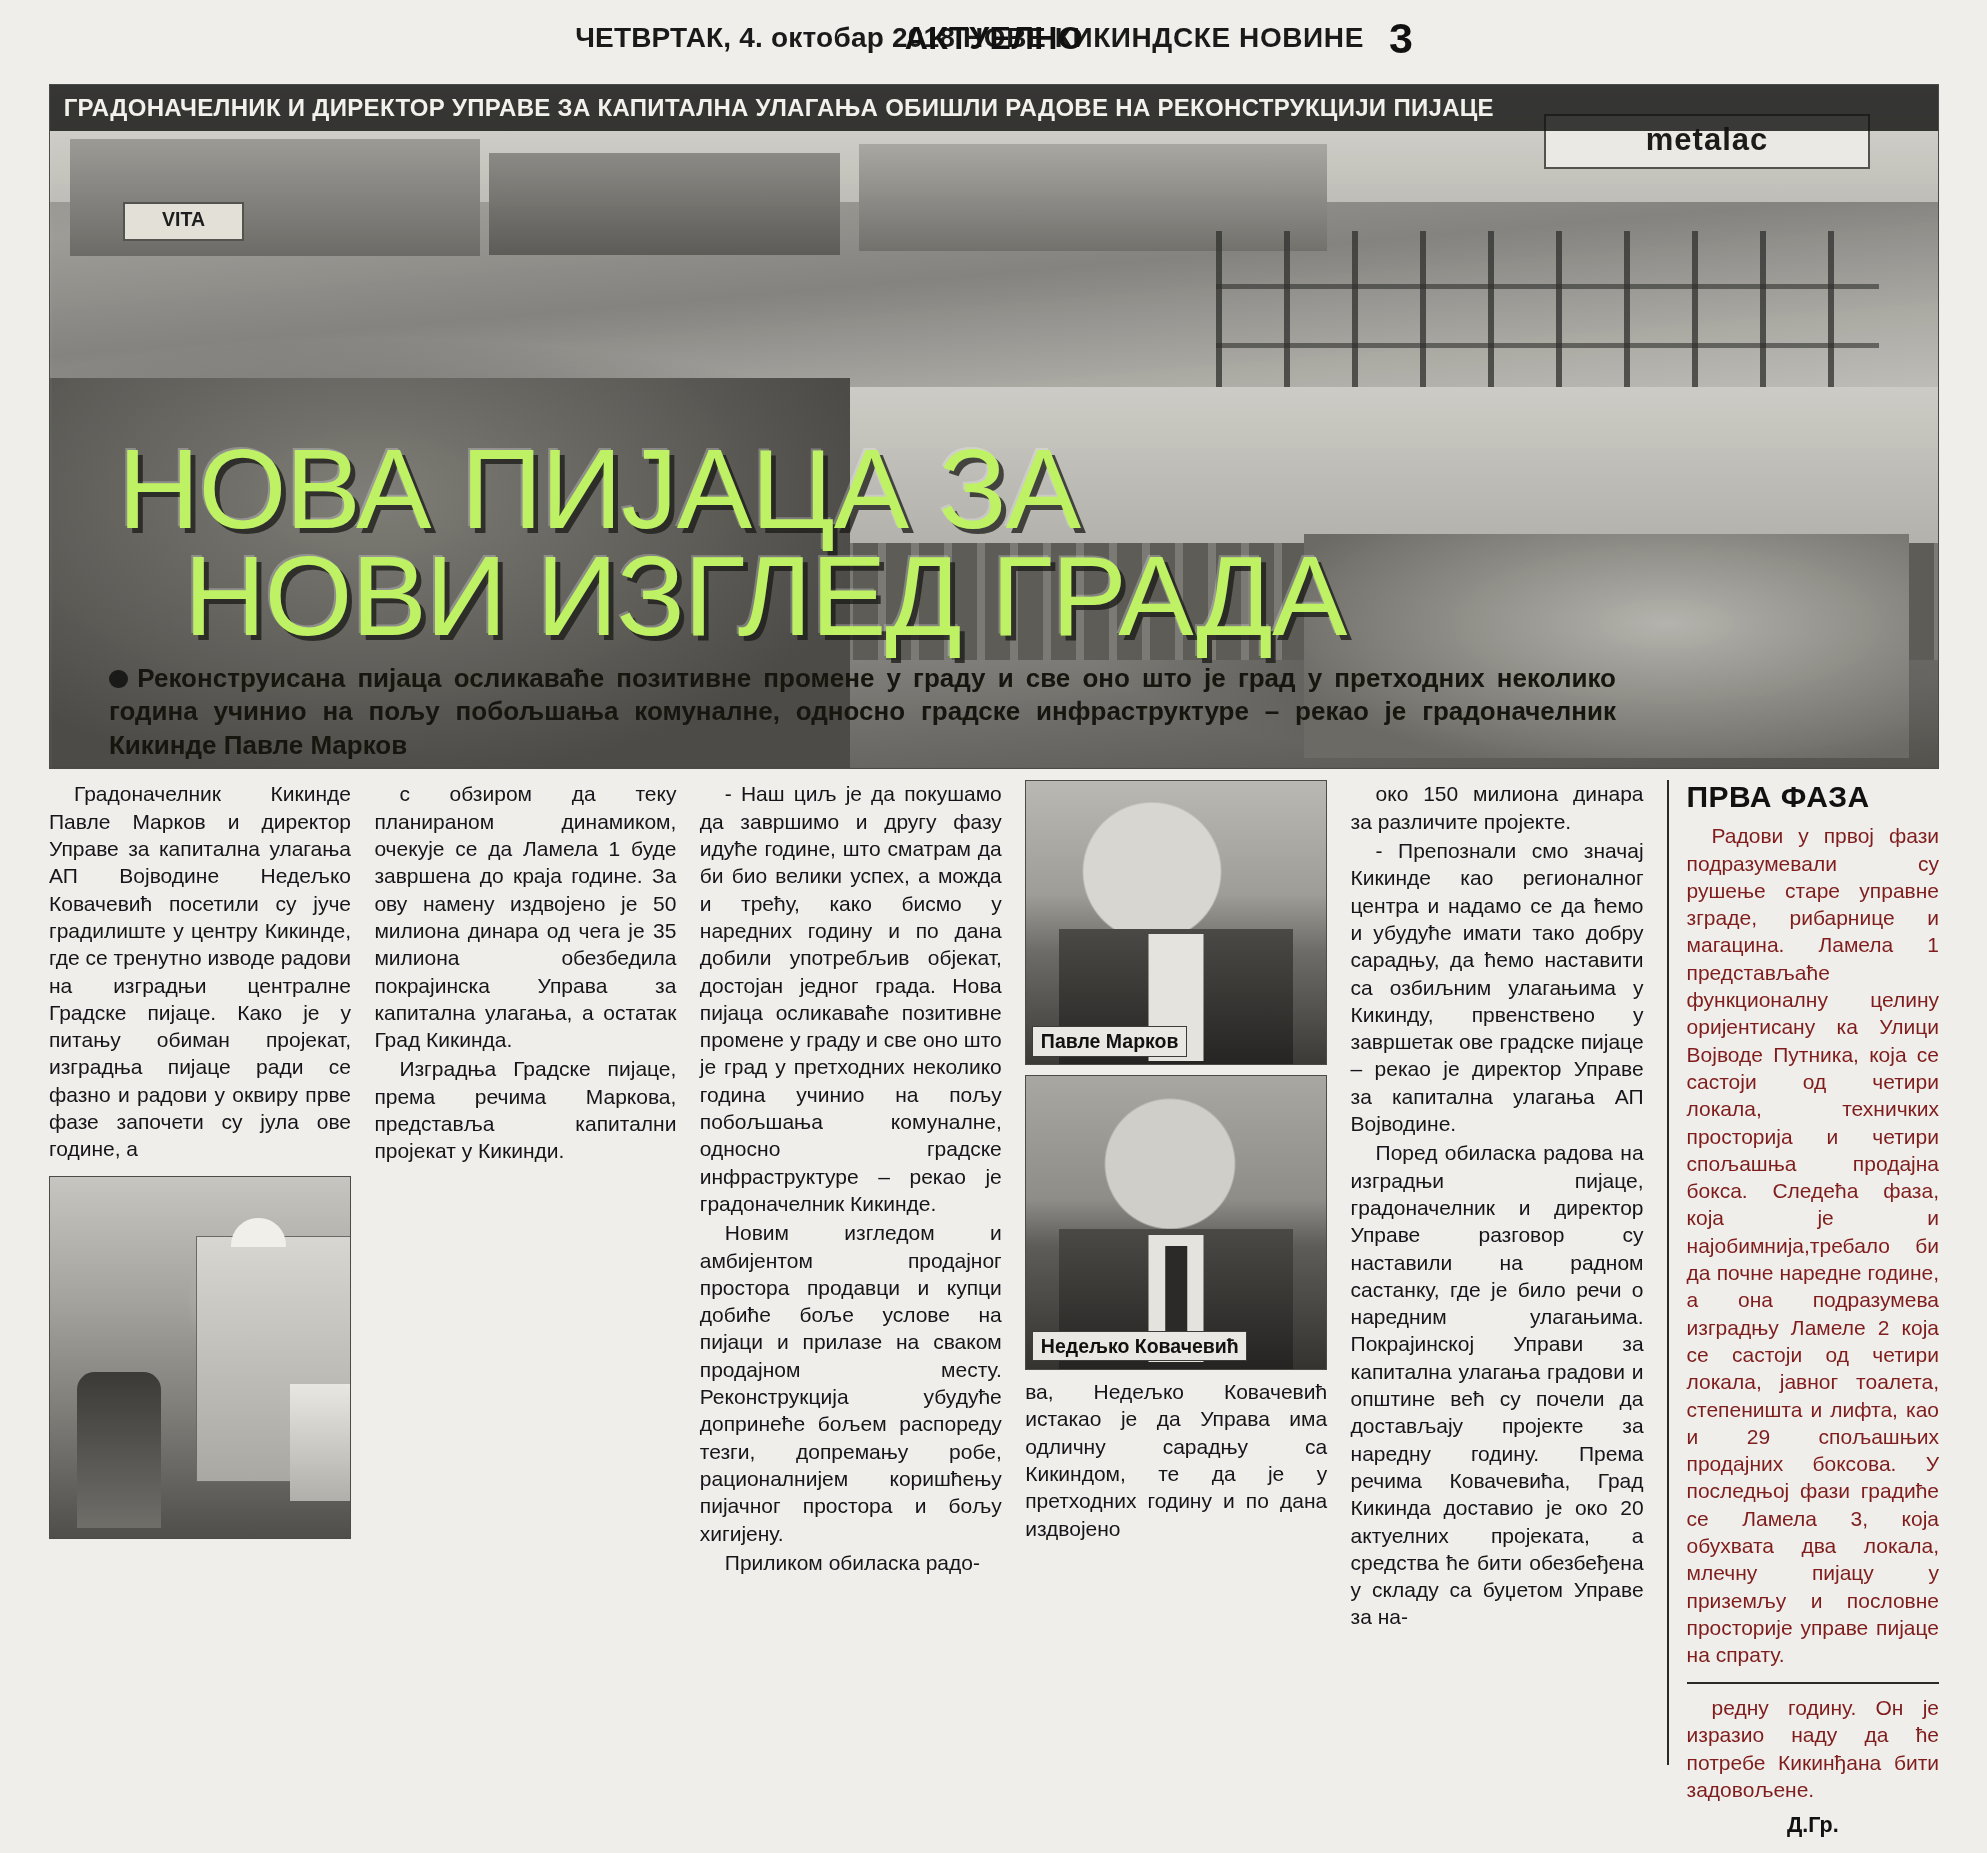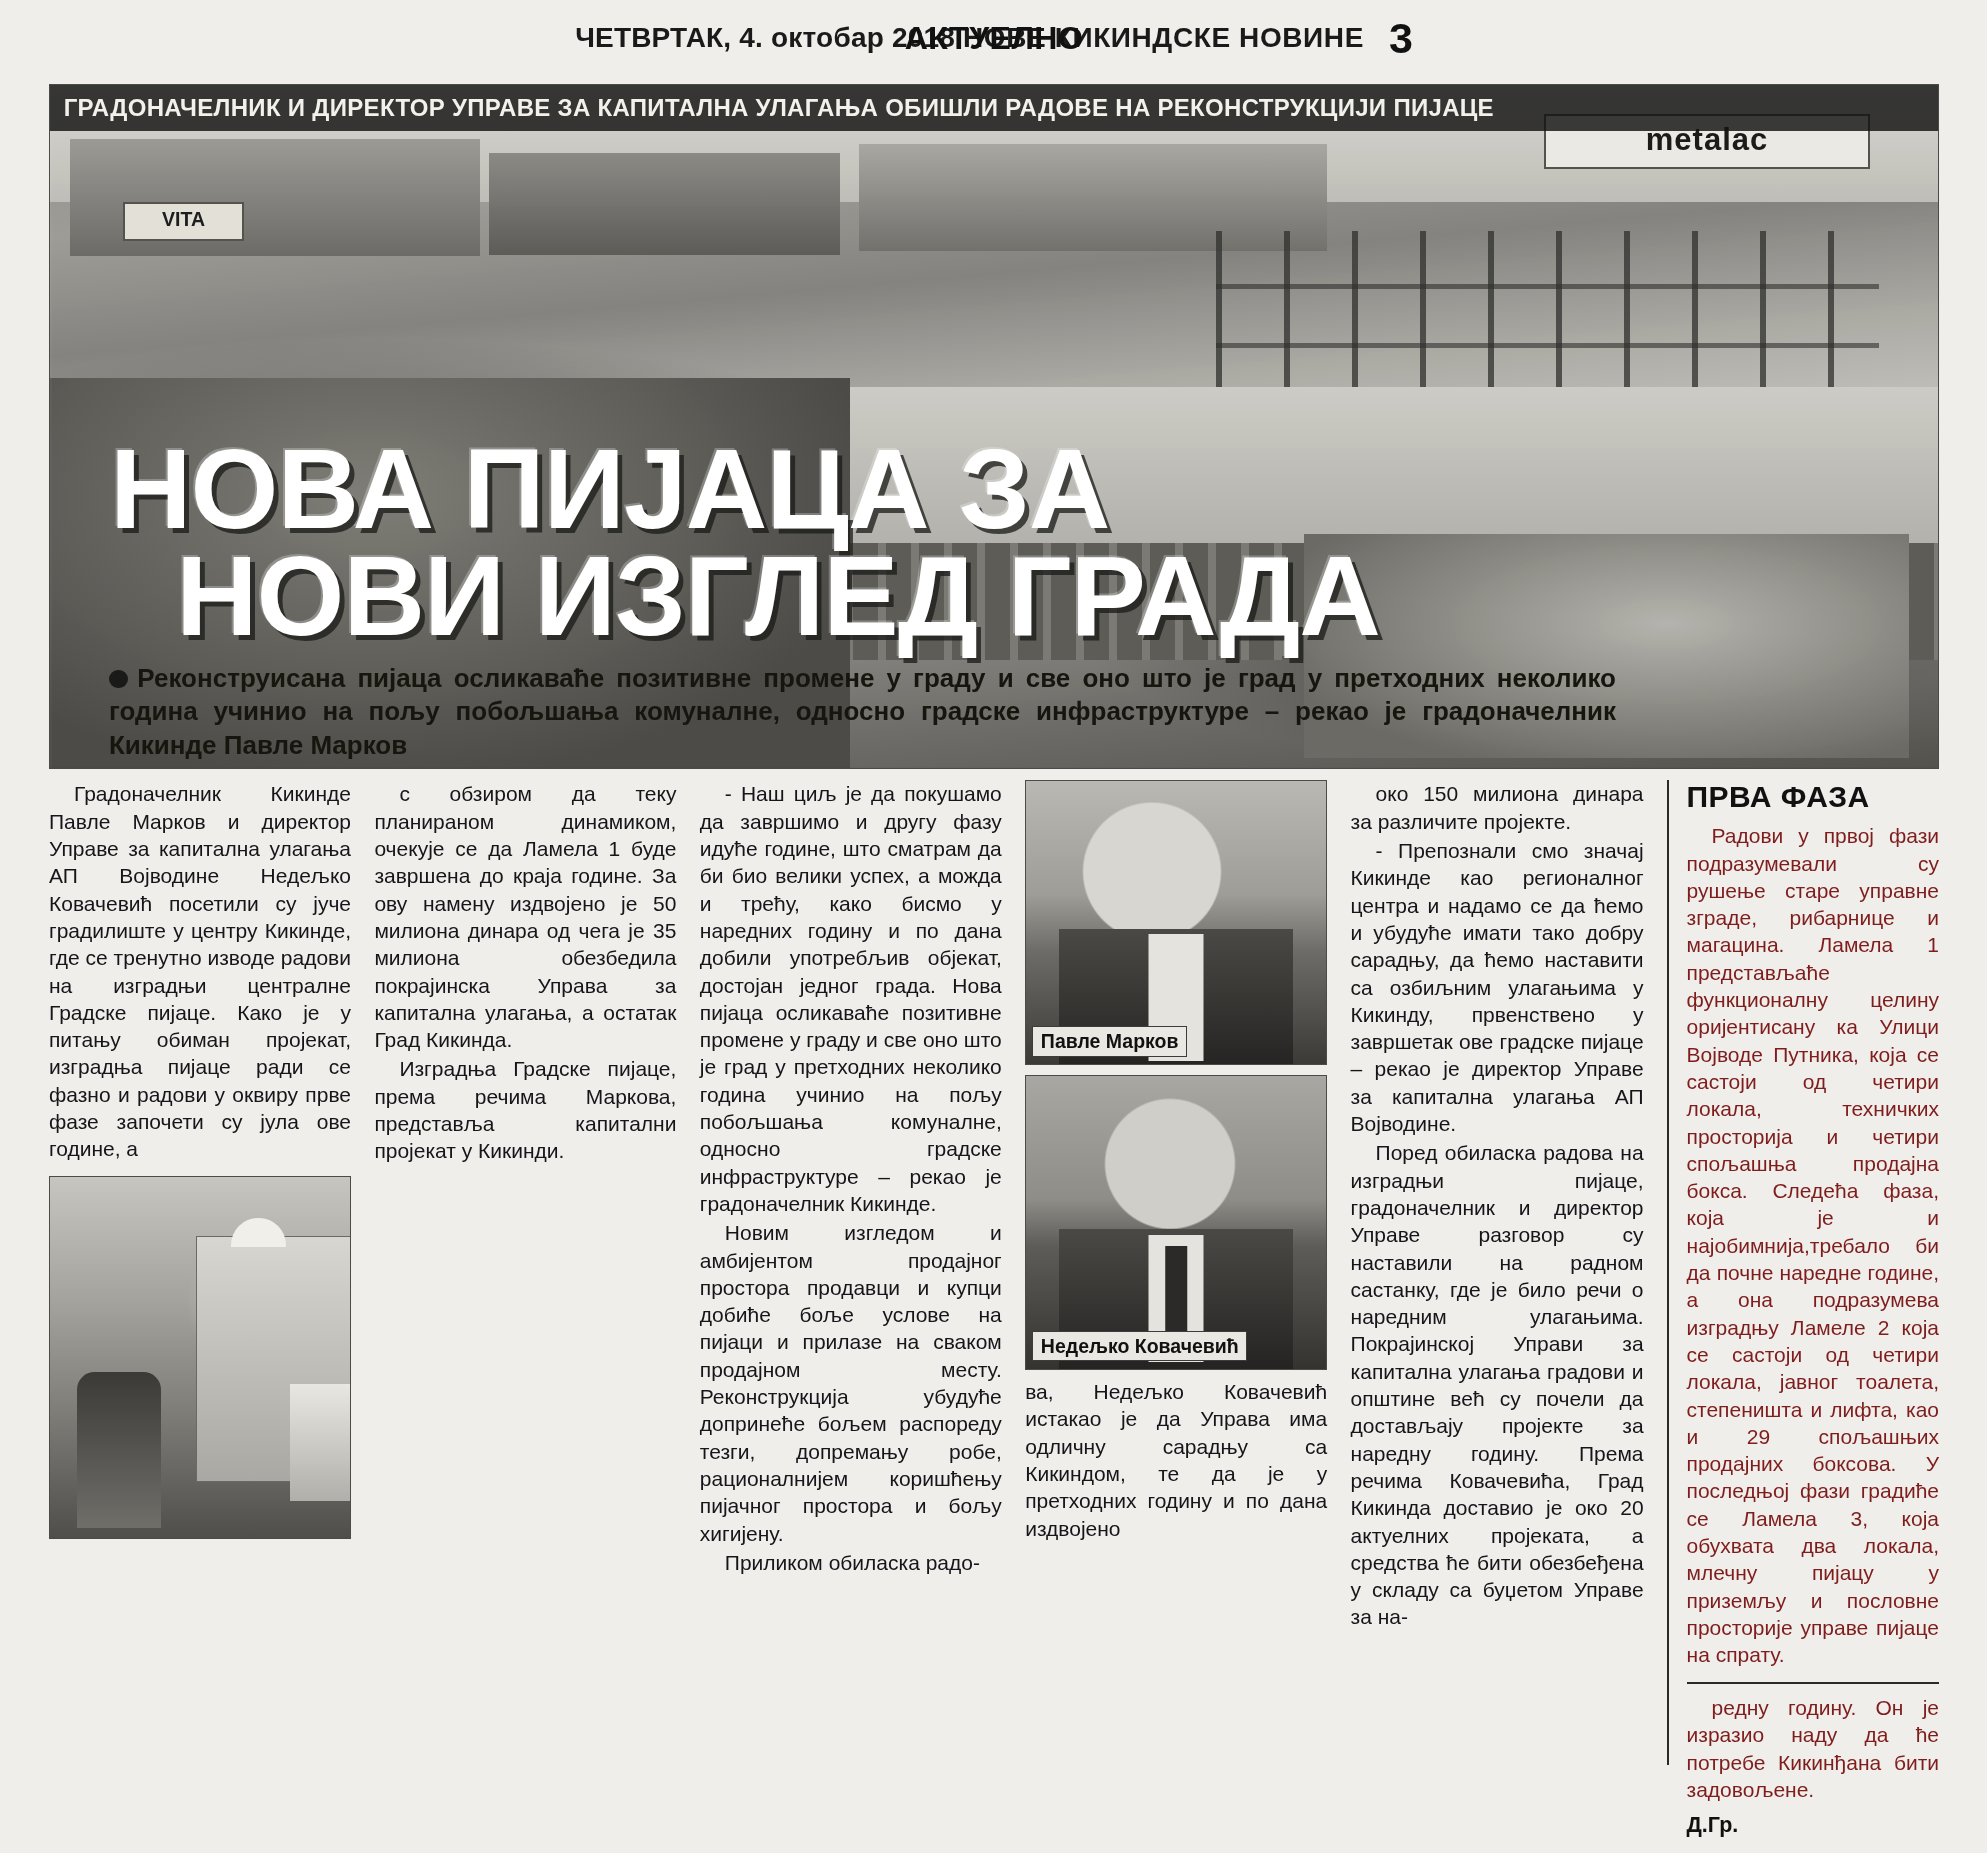--- a/index.html
+++ b/index.html
@@ -81,23 +81,23 @@
     position:absolute;top:0;left:0;right:0;
     background:rgba(18,18,17,.82);
     color:#f2f1ec;
     font-size:24px;font-weight:bold;letter-spacing:0.3px;
     padding:8.8px 13.7px 9.8px 13.7px;
     box-sizing:border-box;
     white-space:nowrap;
     overflow:hidden;
   }
   .hero-title{
-    position:absolute;left:60px;bottom:117px;
-    color:#ffffff;
-    font-size:113px;line-height:.95;font-weight:bold;
+    position:absolute;left:68px;bottom:117px;
+    color:#bef264;
+    font-size:113px;line-height:.95;font-weight:normal;
     letter-spacing:-1px;
     text-shadow:
       4.9px 4.9px 0 rgba(25,25,23,.75),
       -2px -2px 0 rgba(255,255,255,.25);
   }
   .hero-title .l2{display:block;margin-left:66px;}
 
   .hero-deck{
     position:absolute;left:59px;right:322px;bottom:5.9px;
     font-size:26px;line-height:1.28;font-weight:bold;color:#16160f;
@@ -180,21 +180,21 @@
     margin:0 0 7.8px 0;
     font-size:30px;font-weight:bold;letter-spacing:0.5px;color:#111;
   }
   .sidebar p{
     margin:0;font-size:21px;line-height:1.30;text-align:justify;text-indent:25px;color:#7f1d1d;
   }
   .sidebar .rule{
     border-top:2px solid #2a2a28;margin:13.7px 0 9.8px 0;
   }
   .sign{
-    margin-top:9.8px;text-align:left;font-size:21.5px;font-weight:bold;color:#111;
+    margin-top:9.8px;text-align:center;font-size:21.5px;font-weight:bold;color:#111;
   }
   .spacer-sm{height:7.8px;}
 </style>
 </head>
 <body>
 
 <div class="page">
 
   <div class="masthead">
     <div class="masthead-date">ЧЕТВРТАК, 4. октобар 2018.</div>

